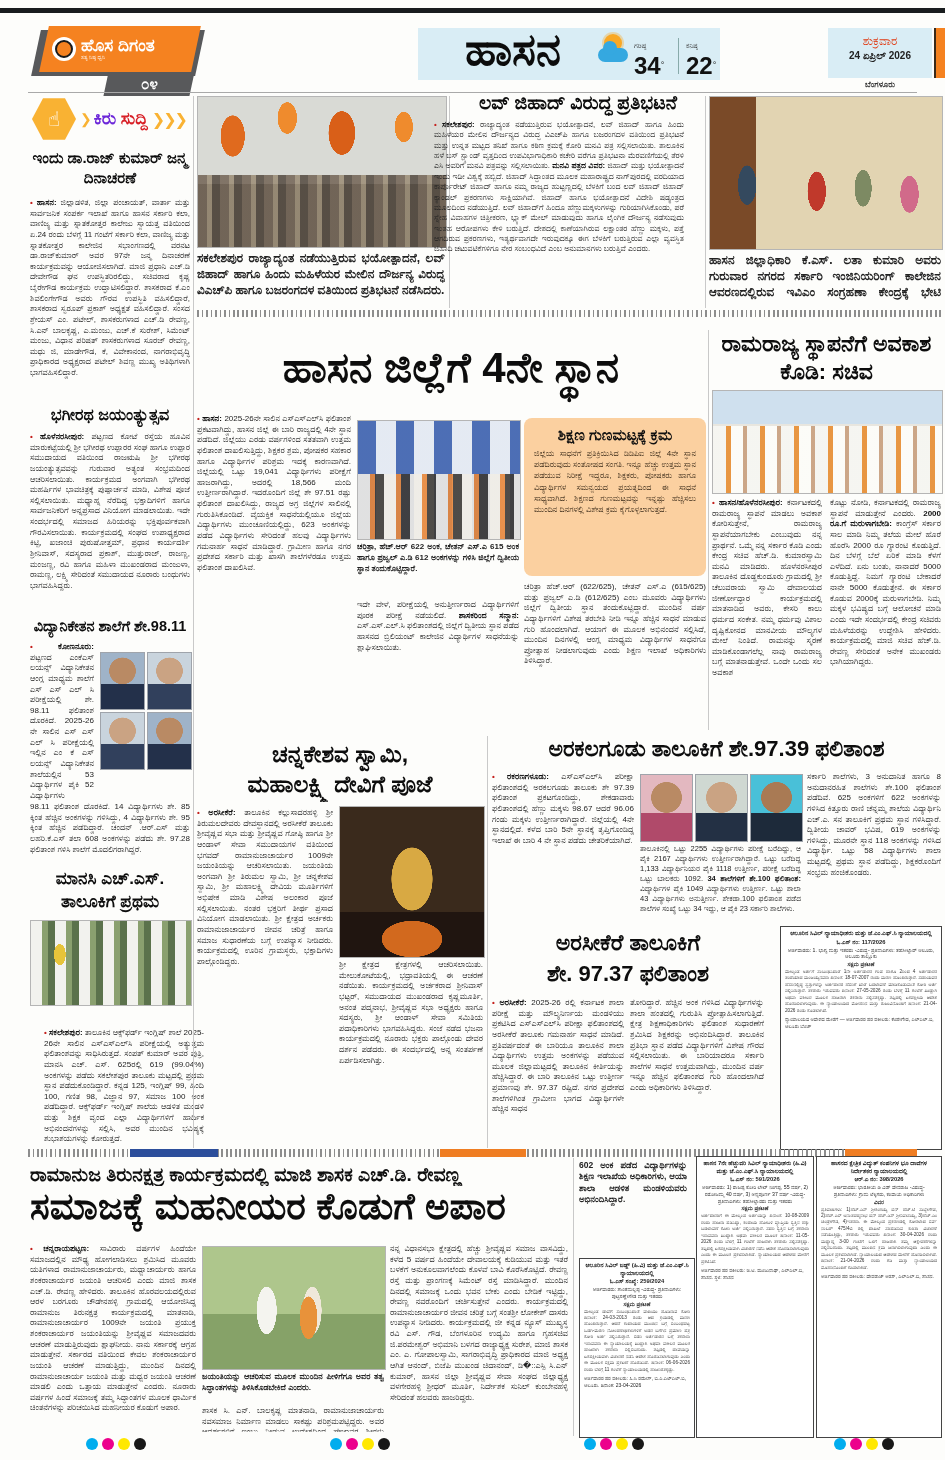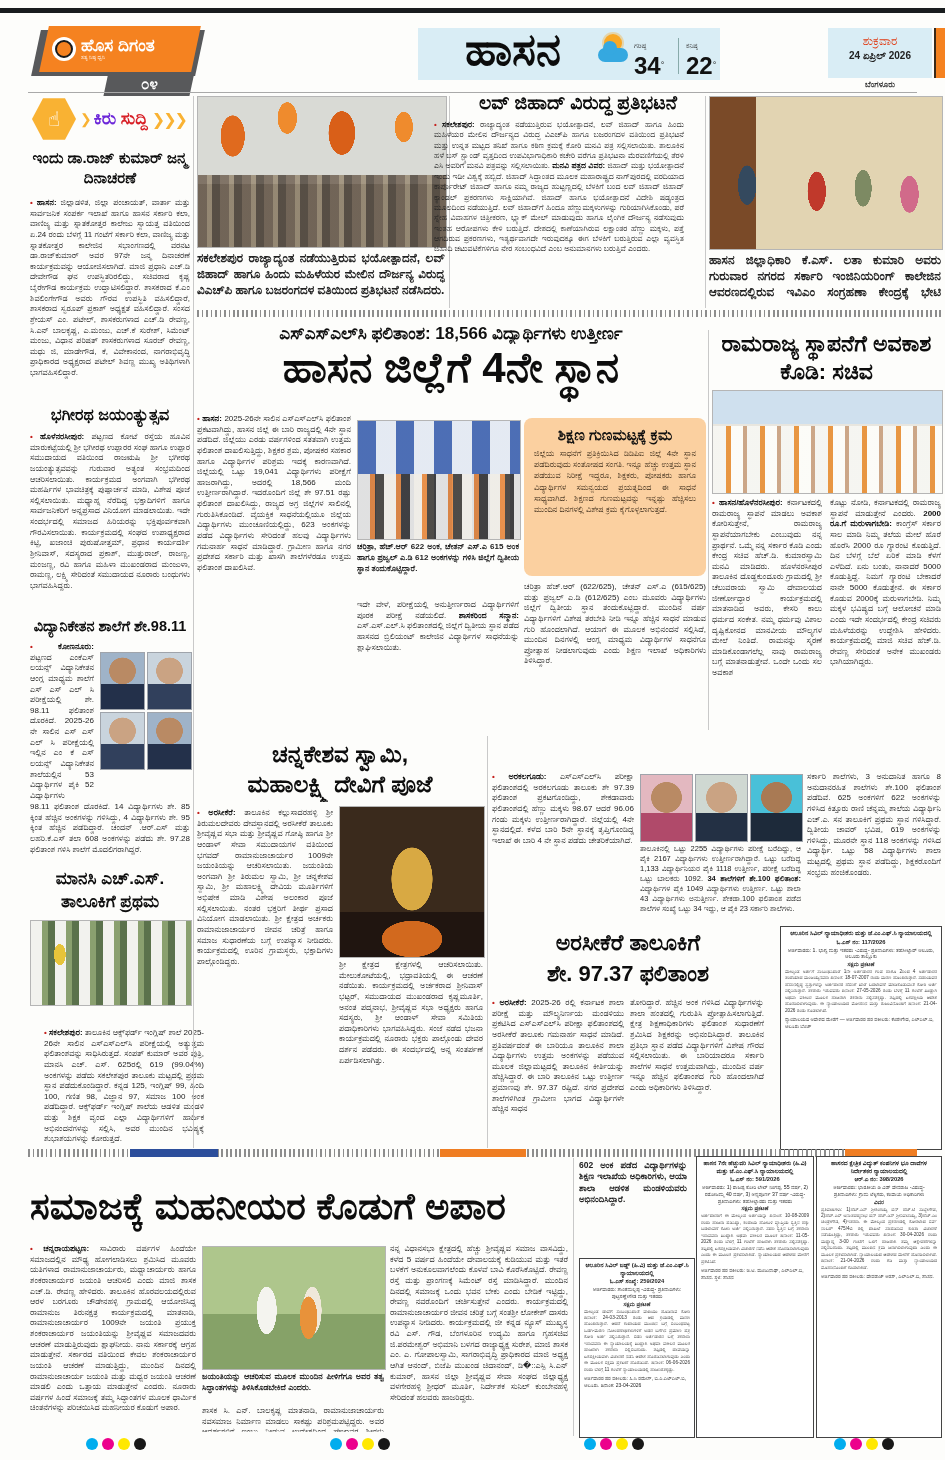--- a/index.html
+++ b/index.html
@@ -183,21 +183,20 @@
     <b>ಮನವಿ ಪತ್ರದ ವಿವರ:</b> <span>ಜಿಹಾದ್ ಮತ್ತು ಭಯೋತ್ಪಾದನೆ ಇಂದು ಇಡೀ ವಿಶ್ವಕ್ಕೆ ಹಬ್ಬಿದೆ. ಜಿಹಾದ್ ಸಿದ್ಧಾಂತದ ಮೂಲಕ ಮಹಾರಾಷ್ಟ್ರದ ನಾಗ್‌ಪುರದಲ್ಲಿ ವರದಿಯಾದ ಕಾರ್ಪೊರೇಟ್ ಜಿಹಾದ್ ಹಾಗೂ ನಮ್ಮ ರಾಜ್ಯದ ಹುಟ್ಟಣ್ಣದಲ್ಲಿ ಬೆಳಕಿಗೆ ಬಂದ ಲವ್ ಜಿಹಾದ್ ಜಿಹಾದ್ ಕ್ಯಾಂಡಲ್ ಪ್ರಕರಣಗಳು ಸಾಕ್ಷಿಯಾಗಿವೆ. ಜಿಹಾದ್ ಹಾಗೂ ಭಯೋತ್ಪಾದನೆ ವಿದೇಶಿ ಷಡ್ಯಂತ್ರದ ಮೂಲದಿಂದ ನಡೆಯುತ್ತಿದೆ. ಲವ್ ಜಿಹಾದ್‌ಗೆ ಹಿಂದೂ ಹೆಣ್ಣುಮಕ್ಕಳುಗಳನ್ನು ಗುರಿಯಾಗಿಸಿಕೊಂಡು, ಪರೆ ಸ್ನೇಹ ವಿವಾಹಗಳ ಚಿತ್ರೀಕರಣ, ಬ್ಲ್ಯಾಕ್ ಮೇಲ್ ಮಾಡುವುದು ಹಾಗೂ ಲೈಂಗಿಕ ದೌರ್ಜನ್ಯ ನಡೆಸುವುದು ಇಂತಹ ಆರೋಪಗಳು ಕೇಳಿ ಬರುತ್ತಿದೆ. ದೇಶದಲ್ಲಿ ಕಾಣೆಯಾಗಿರುವ ಲಕ್ಷಾಂತರ ಹೆಣ್ಣು ಮಕ್ಕಳು, ಪತ್ತೆ ಆಗದಿರುವ ಪ್ರಕರಣಗಳು, ಇತ್ಯರ್ಥವಾಗದೇ ಇರುವುದಕ್ಕೂ ಈಗ ಬೆಳಕಿಗೆ ಬರುತ್ತಿರುವ ಎಲ್ಲಾ ವ್ಯವಸ್ಥಿತ ಜಿಹಾದಿ ಚಟುವಟಿಕೆಗಳಿಗೂ ನೇರ ಸಂಬಂಧವಿದೆ ಎಂಬ ಅನುಮಾನಗಳು ಬರುತ್ತಿವೆ ಎಂದರು.</span>
   </div>
 
   <div class="rule-v" style="left:705px;top:96px;height:212px;"></div>
 
   <div class="ph ph-dc" style="left:709px;top:96px;width:232px;height:152px;"></div>
   <div class="cap" style="left:709px;top:252px;width:232px;height:52px;">ಹಾಸನ ಜಿಲ್ಲಾಧಿಕಾರಿ ಕೆ.ಎಸ್. ಲತಾ ಕುಮಾರಿ ಅವರು ಗುರುವಾರ ನಗರದ ಸರ್ಕಾರಿ ಇಂಜಿನಿಯರಿಂಗ್ ಕಾಲೇಜಿನ ಆವರಣದಲ್ಲಿರುವ ಇವಿಎಂ ಸಂಗ್ರಹಣಾ ಕೇಂದ್ರಕ್ಕೆ ಭೇಟಿ ನೀಡಿದರು.</div>
 
   <div class="hatch" style="left:197px;top:310px;width:744px;"></div>
 
-  <div class="kicker" style="left:197px;top:324px;width:508px;font-size:17px;">ಎಸ್‌ಎಸ್‌ಎಲ್‌ಸಿ ಫಲಿತಾಂಶ: 18,566 ವಿದ್ಯಾರ್ಥಿಗಳು ಉತ್ತೀರ್ಣ</div>
   <div class="head" style="left:197px;top:344px;width:508px;height:62px;font-size:42px;white-space:nowrap;">ಹಾಸನ ಜಿಲ್ಲೆಗೆ 4ನೇ ಸ್ಥಾನ</div>
 
   <div class="t" style="left:197px;top:414px;width:154px;height:314px;">
     <b class="dl">ಹಾಸನ:</b> <span>2025-26ನೇ ಸಾಲಿನ ಎಸ್‌ಎಸ್‌ಎಲ್‌ಸಿ ಫಲಿತಾಂಶ ಪ್ರಕಟವಾಗಿದ್ದು, ಹಾಸನ ಜಿಲ್ಲೆ ಈ ಬಾರಿ ರಾಜ್ಯದಲ್ಲಿ 4ನೇ ಸ್ಥಾನ ಪಡೆದಿದೆ. ಜಿಲ್ಲೆಯು ಎರಡು ವರ್ಷಗಳಿಂದ ಸತತವಾಗಿ ಉತ್ತಮ ಫಲಿತಾಂಶ ದಾಖಲಿಸುತ್ತಿದ್ದು, ಶಿಕ್ಷಕರ ಶ್ರಮ, ಪೋಷಕರ ಸಹಕಾರ ಹಾಗೂ ವಿದ್ಯಾರ್ಥಿಗಳ ಪರಿಶ್ರಮ ಇದಕ್ಕೆ ಕಾರಣವಾಗಿದೆ. ಜಿಲ್ಲೆಯಲ್ಲಿ ಒಟ್ಟು 19,041 ವಿದ್ಯಾರ್ಥಿಗಳು ಪರೀಕ್ಷೆಗೆ ಹಾಜರಾಗಿದ್ದು, ಅದರಲ್ಲಿ 18,566 ಮಂದಿ ಉತ್ತೀರ್ಣರಾಗಿದ್ದಾರೆ. ಇದರೊಂದಿಗೆ ಜಿಲ್ಲೆ ಶೇ 97.51 ರಷ್ಟು ಫಲಿತಾಂಶ ದಾಖಲಿಸಿದ್ದು, ರಾಜ್ಯದ ಅಗ್ರ ಜಿಲ್ಲೆಗಳ ಸಾಲಿನಲ್ಲಿ ಗುರುತಿಸಿಕೊಂಡಿದೆ. ವೈಯಕ್ತಿಕ ಸಾಧನೆಯಲ್ಲಿಯೂ ಜಿಲ್ಲೆಯ ವಿದ್ಯಾರ್ಥಿಗಳು ಮುಂಚೂಣಿಯಲ್ಲಿದ್ದು, 623 ಅಂಕಗಳನ್ನು ಪಡೆದ ವಿದ್ಯಾರ್ಥಿಗಳು ಸೇರಿದಂತೆ ಹಲವು ವಿದ್ಯಾರ್ಥಿಗಳು ಗಮನಾರ್ಹ ಸಾಧನೆ ಮಾಡಿದ್ದಾರೆ. ಗ್ರಾಮೀಣ ಹಾಗೂ ನಗರ ಪ್ರದೇಶದ ಸರ್ಕಾರಿ ಮತ್ತು ಖಾಸಗಿ ಶಾಲೆಗಳೆರಡೂ ಉತ್ತಮ ಫಲಿತಾಂಶ ದಾಖಲಿಸಿವೆ.</span>
   </div>
   <div class="ph ph-main" style="left:357px;top:420px;width:162px;height:118px;">
     <div class="crowd"></div>
   </div>
   <div class="cap" style="left:357px;top:542px;width:162px;height:54px;font-size:8px;">ಚರಿತ್ರಾ, ಹೆಚ್.ಆರ್ 622 ಅಂಕ, ಚೇತನ್ ಎಸ್.ಎ 615 ಅಂಕ ಹಾಗೂ ಪ್ರಜ್ವಲ್ ಎ.ಡಿ 612 ಅಂಕಗಳನ್ನು ಗಳಿಸಿ ಜಿಲ್ಲೆಗೆ ದ್ವಿತೀಯ ಸ್ಥಾನ ತಂದುಕೊಟ್ಟಿದ್ದಾರೆ.</div>
   <div class="t" style="left:357px;top:600px;width:162px;height:128px;">
@@ -226,22 +225,23 @@
     <span>ಚನ್ನಕೇಶವ ಸ್ವಾಮಿ,</span><br><span>ಮಹಾಲಕ್ಷ್ಮಿ ದೇವಿಗೆ ಪೂಜೆ</span>
   </div>
   <div class="t" style="left:197px;top:808px;width:136px;height:338px;">
     <b class="dl">ಅರಸೀಕೆರೆ:</b> <span>ತಾಲೂಕಿನ ಕಲ್ಲುಸಾದರಹಳ್ಳಿ ಶ್ರೀ ತಿರುಮಲದೇವರು ದೇವಸ್ಥಾನದಲ್ಲಿ ಅರಸೀಕೆರೆ ತಾಲೂಕು ಶ್ರೀವೈಷ್ಣವ ಸಭಾ ಮತ್ತು ಶ್ರೀವೈಷ್ಣವ ಗೋಷ್ಠಿ ಹಾಗೂ ಶ್ರೀ ಆಂಡಾಳ್ ಸೇವಾ ಸಮುದಾಯಗಳ ವತಿಯಿಂದ ಭಗವದ್ ರಾಮಾನುಜಾಚಾರ್ಯರ 1009ನೇ ಜಯಂತಿಯನ್ನು ಆಚರಿಸಲಾಯಿತು. ಜಯಂತಿಯ ಅಂಗವಾಗಿ ಶ್ರೀ ತಿರುಮಲ ಸ್ವಾಮಿ, ಶ್ರೀ ಚನ್ನಕೇಶವ ಸ್ವಾಮಿ, ಶ್ರೀ ಮಹಾಲಕ್ಷ್ಮಿ ದೇವಿಯ ಮೂರ್ತಿಗಳಿಗೆ ಅಭಿಷೇಕ ಮಾಡಿ ವಿಶೇಷ ಅಲಂಕಾರ ಪೂಜೆ ಸಲ್ಲಿಸಲಾಯಿತು. ನಂತರ ಭಕ್ತರಿಗೆ ತೀರ್ಥ ಪ್ರಸಾದ ವಿನಿಯೋಗ ಮಾಡಲಾಯಿತು. ಶ್ರೀ ಕ್ಷೇತ್ರದ ಅರ್ಚಕರು ರಾಮಾನುಜಾಚಾರ್ಯರ ಜೀವನ ಚರಿತ್ರೆ ಹಾಗೂ ಸಮಾಜ ಸುಧಾರಣೆಯ ಬಗ್ಗೆ ಉಪನ್ಯಾಸ ನೀಡಿದರು. ಕಾರ್ಯಕ್ರಮದಲ್ಲಿ ಊರಿನ ಗ್ರಾಮಸ್ಥರು, ಭಕ್ತಾದಿಗಳು ಪಾಲ್ಗೊಂಡಿದ್ದರು.</span>
   </div>
   <div class="ph ph-deity" style="left:339px;top:806px;width:144px;height:150px;"></div>
   <div class="t" style="left:339px;top:960px;width:144px;height:186px;">ಶ್ರೀ ಕ್ಷೇತ್ರದ ಕ್ಷೇತ್ರಗಳಲ್ಲಿ ಆಚರಿಸಲಾಯಿತು. ಮೇಲುಕೋಟೆಯಲ್ಲಿ, ಭದ್ರಾವತಿಯಲ್ಲಿ ಈ ಆಚರಣೆ ನಡೆಯಿತು. ಕಾರ್ಯಕ್ರಮದಲ್ಲಿ ಅರ್ಚಕರಾದ ಶ್ರೀನಿವಾಸ್ ಭಟ್ಟರ್, ಸಮುದಾಯದ ಮುಖಂಡರಾದ ಕೃಷ್ಣಮೂರ್ತಿ, ಅನಂತ ಪದ್ಮನಾಭ, ಶ್ರೀವೈಷ್ಣವ ಸಭಾ ಅಧ್ಯಕ್ಷರು ಹಾಗೂ ಸದಸ್ಯರು, ಶ್ರೀ ಆಂಡಾಳ್ ಸೇವಾ ಸಮಿತಿಯ ಪದಾಧಿಕಾರಿಗಳು ಭಾಗವಹಿಸಿದ್ದರು. ಸಂಜೆ ನಡೆದ ಭಜನಾ ಕಾರ್ಯಕ್ರಮದಲ್ಲಿ ನೂರಾರು ಭಕ್ತರು ಪಾಲ್ಗೊಂಡು ದೇವರ ದರ್ಶನ ಪಡೆದರು. ಈ ಸಂದರ್ಭದಲ್ಲಿ ಅನ್ನ ಸಂತರ್ಪಣೆ ಏರ್ಪಡಿಸಲಾಗಿತ್ತು.</div>
 
   <div class="rule-v" style="left:487px;top:736px;height:412px;"></div>
 
+  <div class="head" style="left:492px;top:736px;width:449px;height:30px;font-size:22px;white-space:nowrap;">ಅರಕಲಗೂಡು ತಾಲೂಕಿಗೆ ಶೇ.97.39 ಫಲಿತಾಂಶ</div>
   <div class="t" style="left:492px;top:772px;width:142px;height:148px;">
-    <b class="dl">ಅರಕಲಗೂಡು:</b> <span>ಎಸ್‌ಎಸ್‌ಎಲ್‌ಸಿ ಪರೀಕ್ಷಾ ಫಲಿತಾಂಶದಲ್ಲಿ ಅರಕಲಗೂಡು ತಾಲೂಕು ಶೇ 97.39 ಫಲಿತಾಂಶ ಪ್ರಕಟಗೊಂಡಿದ್ದು, ಶೇಕಡಾವಾರು ಫಲಿತಾಂಶದಲ್ಲಿ ಹೆಣ್ಣು ಮಕ್ಕಳು 98.67 ಆದರೆ 96.06 ಗಂಡು ಮಕ್ಕಳು ಉತ್ತೀರ್ಣರಾಗಿದ್ದಾರೆ. ಜಿಲ್ಲೆಯಲ್ಲಿ 4ನೇ ಸ್ಥಾನದಲ್ಲಿದೆ. ಕಳೆದ ಬಾರಿ 5ನೇ ಸ್ಥಾನಕ್ಕೆ ತೃಪ್ತಿಗೊಂಡಿದ್ದ ಇಲಾಖೆ ಈ ಬಾರಿ 4 ನೇ ಸ್ಥಾನ ಪಡೆದು ಚೇತರಿಕೆಯಾಗಿದೆ.</span>
+    <b class="dl">ರಕರಣಗಳೂಡು:</b> <span>ಎಸ್‌ಎಸ್‌ಎಲ್‌ಸಿ ಪರೀಕ್ಷಾ ಫಲಿತಾಂಶದಲ್ಲಿ ಅರಕಲಗೂಡು ತಾಲೂಕು ಶೇ 97.39 ಫಲಿತಾಂಶ ಪ್ರಕಟಗೊಂಡಿದ್ದು, ಶೇಕಡಾವಾರು ಫಲಿತಾಂಶದಲ್ಲಿ ಹೆಣ್ಣು ಮಕ್ಕಳು 98.67 ಆದರೆ 96.06 ಗಂಡು ಮಕ್ಕಳು ಉತ್ತೀರ್ಣರಾಗಿದ್ದಾರೆ. ಜಿಲ್ಲೆಯಲ್ಲಿ 4ನೇ ಸ್ಥಾನದಲ್ಲಿದೆ. ಕಳೆದ ಬಾರಿ 5ನೇ ಸ್ಥಾನಕ್ಕೆ ತೃಪ್ತಿಗೊಂಡಿದ್ದ ಇಲಾಖೆ ಈ ಬಾರಿ 4 ನೇ ಸ್ಥಾನ ಪಡೆದು ಚೇತರಿಕೆಯಾಗಿದೆ.</span>
   </div>
   <div class="hs hs-c" style="left:640px;top:774px;width:51px;height:66px;"></div>
   <div class="hs hs-e" style="left:695px;top:774px;width:51px;height:66px;"></div>
   <div class="hs hs-d" style="left:750px;top:774px;width:51px;height:66px;"></div>
   <div class="t" style="left:640px;top:844px;width:161px;height:76px;font-size:7.5px;">
     <span>ತಾಲೂಕಿನಲ್ಲಿ ಒಟ್ಟು 2255 ವಿದ್ಯಾರ್ಥಿಗಳು ಪರೀಕ್ಷೆ ಬರೆದಿದ್ದು, ಆ ಪೈಕಿ 2167 ವಿದ್ಯಾರ್ಥಿಗಳು ಉತ್ತೀರ್ಣರಾಗಿದ್ದಾರೆ. ಒಟ್ಟು ಬರೆದಿದ್ದ 1,133 ವಿದ್ಯಾರ್ಥಿನಿಯರ ಪೈಕಿ 1118 ಉತ್ತೀರ್ಣ, ಪರೀಕ್ಷೆ ಬರೆದಿದ್ದ ಒಟ್ಟು ಬಾಲಕರು 1092. </span><b>34 ಶಾಲೆಗಳಿಗೆ ಶೇ.100 ಫಲಿತಾಂಶ:</b><span> ವಿದ್ಯಾರ್ಥಿಗಳ ಪೈಕಿ 1049 ವಿದ್ಯಾರ್ಥಿಗಳು ಉತ್ತೀರ್ಣ. ಒಟ್ಟು ಶಾಲಾ 43 ವಿದ್ಯಾರ್ಥಿಗಳು ಅನುತ್ತೀರ್ಣ. ಶೇಕಡಾ.100 ಫಲಿತಾಂಶ ಪಡೆದ ಶಾಲೆಗಳ ಸಂಖ್ಯೆ ಒಟ್ಟು 34 ಇದ್ದು, ಆ ಪೈಕಿ 23 ಸರ್ಕಾರಿ ಶಾಲೆಗಳು.</span>
   </div>
   <div class="t" style="left:807px;top:772px;width:134px;height:148px;">ಸರ್ಕಾರಿ ಶಾಲೆಗಳು, 3 ಅನುದಾನಿತ ಹಾಗೂ 8 ಅನುದಾನರಹಿತ ಶಾಲೆಗಳು ಶೇ.100 ಫಲಿತಾಂಶ ಪಡೆದಿವೆ. 625 ಅಂಕಗಳಿಗೆ 622 ಅಂಕಗಳನ್ನು ಗಳಿಸಿದ ಕಿತ್ತೂರು ರಾಣಿ ಚೆನ್ನಮ್ಮ ಶಾಲೆಯ ವಿದ್ಯಾರ್ಥಿನಿ ಎಚ್.ಎ. ಸನ ತಾಲೂಕಿಗೆ ಪ್ರಥಮ ಸ್ಥಾನ ಗಳಿಸಿದ್ದಾರೆ. ದ್ವಿತೀಯ ಚಾವರ್ ಭವಿಷ, 619 ಅಂಕಗಳನ್ನು ಗಳಿಸಿದ್ದು, ಮೂರನೇ ಸ್ಥಾನ 118 ಅಂಕಗಳನ್ನು ಗಳಿಸಿದ ವಿದ್ಯಾರ್ಥಿ. ಒಟ್ಟು 58 ವಿದ್ಯಾರ್ಥಿಗಳು ಶಾಲಾ ಮಟ್ಟದಲ್ಲಿ ಪ್ರಥಮ ಸ್ಥಾನ ಪಡೆದಿದ್ದು, ಶಿಕ್ಷಕರೊಂದಿಗೆ ಸಂಭ್ರಮ ಹಂಚಿಕೊಂಡರು.</div>
 
   <div class="head" style="left:492px;top:928px;width:272px;height:64px;font-size:22px;line-height:1.4;">
@@ -259,20 +259,21 @@
     <div class="ns">ಸಕ್ಷಮ ಪ್ರಕಟಣೆ</div>
     <div class="nb">ಮೇಲ್ಕಂಡ ಅರ್ಜಿಗೆ ಸಂಬಂಧಿಸಿದಂತೆ 1ನೇ ಅರ್ಜಿದಾರರ ಗಂಡ ಹಾಗೂ 2ರಿಂದ 4 ಅರ್ಜಿದಾರರ ತಂದೆಯಾದ ಮಂಜಯ್ಯನವರು ದಿನಾಂಕ: 18-07-2007 ರಂದು ಮರಣ ಹೊಂದಿರುತ್ತಾರೆ. ಸದರಿಯವರ ಹೆಸರಿನಲ್ಲಿದ್ದ ಸ್ವತ್ತುಗಳನ್ನು ಅರ್ಜಿದಾರರ ಹೆಸರಿಗೆ ಖಾತೆ ಬದಲಾವಣೆ ಮಾಡಿಕೊಡುವಂತೆ ಕೋರಿ ಅರ್ಜಿ ಸಲ್ಲಿಸಿರುತ್ತಾರೆ. ತಕರಾರು ಇರುವವರು ದಿನಾಂಕ: 27-05-2026 ರಂದು ಬೆಳಗ್ಗೆ 11 ಗಂಟೆಗೆ ಖುದ್ದಾಗಿ ಅಥವಾ ವಕೀಲರ ಮೂಲಕ ಹಾಜರಾಗಿ ತಕರಾರು ಸಲ್ಲಿಸತಕ್ಕದ್ದು. ತಪ್ಪಿದಲ್ಲಿ ಏಕಪಕ್ಷೀಯ ಆದೇಶ ಹೊರಡಿಸಲಾಗುವುದು. ಈ ನ್ಯಾಯಾಲಯದ ಮೋಹರಿನ ಮತ್ತು ರುಜುವಿನೊಂದಿಗೆ ದಿನಾಂಕ: 21-04-2026 ರಂದು ಕೊಡಲಾಗಿದೆ.</div>
     <div class="nf">ನ್ಯಾಯಾಲಯದ ಆದೇಶದ ಮೇರೆಗೆ — ಅರ್ಜಿದಾರರ ಪರ ವಕೀಲರು: ಕೆಂಪೇಗೌಡ, ಎಲ್‌ಎಲ್.ಬಿ, ಆಲೂರು ಬೆಂಚ್</div>
   </div>
 
   <div class="sep-band"></div>
   <div class="abs" style="left:130px;top:1149px;width:88px;height:8px;background:#2c4e9b;"></div>
   <div class="abs" style="left:440px;top:1149px;width:86px;height:8px;background:#ef7d22;"></div>
   <div class="abs" style="left:845px;top:1149px;width:72px;height:8px;background:#ef7d22;"></div>
 
+  <div class="kicker" style="left:30px;top:1164px;width:540px;font-size:19px;text-align:left;">ರಾಮಾನುಜ ತಿರುನಕ್ಷತ್ರ ಕಾರ್ಯಕ್ರಮದಲ್ಲಿ ಮಾಜಿ ಶಾಸಕ ಎಚ್.ಡಿ. ರೇವಣ್ಣ</div>
   <div class="head" style="left:30px;top:1186px;width:540px;height:54px;font-size:37px;white-space:nowrap;text-align:left;">ಸಮಾಜಕ್ಕೆ ಮಹನೀಯರ ಕೊಡುಗೆ ಅಪಾರ</div>
 
   <div class="t" style="left:30px;top:1244px;width:166px;height:186px;">
     <b class="dl">ಚನ್ನರಾಯಪಟ್ಟಣ:</b> <span>ಸಾವಿರಾರು ವರ್ಷಗಳ ಹಿಂದೆಯೇ ಸಮಾಜದಲ್ಲಿನ ಮೌಢ್ಯ ಹೋಗಲಾಡಿಸಲು ಶ್ರಮಿಸಿದ ಮೂವರು ಯತಿಗಳಾದ ರಾಮಾನುಜಾಚಾರ್ಯರು, ಮಧ್ವಾಚಾರ್ಯರು ಹಾಗೂ ಶಂಕರಾಚಾರ್ಯರ ಜಯಂತಿ ಆಚರಿಸಲಿ ಎಂದು ಮಾಜಿ ಶಾಸಕ ಎಚ್.ಡಿ. ರೇವಣ್ಣ ಹೇಳಿದರು. ತಾಲೂಕಿನ ಹೊರವಲಯದಲ್ಲಿರುವ ಆರಳ ಬರಗೂರು ಚೌಡೇನಹಳ್ಳಿ ಗ್ರಾಮದಲ್ಲಿ ಆಯೋಜಿಸಿದ್ದ ರಾಮಾನುಜ ತಿರುನಕ್ಷತ್ರ ಕಾರ್ಯಕ್ರಮದಲ್ಲಿ ಮಾತನಾಡಿ, ರಾಮಾನುಜಾಚಾರ್ಯರ 1009ನೇ ಜಯಂತಿ ಪ್ರಯುಕ್ತ ಶಂಕರಾಚಾರ್ಯರ ಜಯಂತಿಯನ್ನು ಶ್ರೀವೈಷ್ಣವ ಸಮಾಜದವರು ಆಚರಣೆ ಮಾಡುತ್ತಿರುವುದು ಶ್ಲಾಘನೀಯ. ನಾನು ಸರ್ಕಾರಕ್ಕೆ ಆಗ್ರಹ ಮಾಡುತ್ತೇನೆ. ಸರ್ಕಾರದ ವತಿಯಿಂದ ಕೇವಲ ಶಂಕರಾಚಾರ್ಯರ ಜಯಂತಿ ಆಚರಣೆ ಮಾಡುತ್ತಿದ್ದು, ಮುಂದಿನ ದಿನದಲ್ಲಿ ರಾಮಾನುಜಾಚಾರ್ಯ ಜಯಂತಿ ಮತ್ತು ಮಧ್ವರ ಜಯಂತಿ ಆಚರಣೆ ಮಾಡಲಿ ಎಂದು ಒತ್ತಾಯ ಮಾಡುತ್ತೇನೆ ಎಂದರು. ನೂರಾರು ವರ್ಷಗಳ ಹಿಂದೆ ಸಮಾಜಕ್ಕೆ ತಮ್ಮ ಸಿದ್ಧಾಂತಗಳ ಮೂಲಕ ಧಾರ್ಮಿಕ ಚಿಂತನೆಗಳನ್ನು ಪರಿಚಯಿಸಿದ ಮಹನೀಯರ ಕೊಡುಗೆ ಅಪಾರ.</span>
   </div>
   <div class="ph ph-garland" style="left:202px;top:1246px;width:182px;height:122px;"></div>
   <div class="cap" style="left:202px;top:1372px;width:182px;height:32px;font-size:8px;">ಜಯಂತಿಯನ್ನು ಆಚರಿಸುವ ಮೂಲಕ ಮುಂದಿನ ಪೀಳಿಗೆಗೂ ಅವರ ತತ್ವ ಸಿದ್ಧಾಂತಗಳನ್ನು ತಿಳಿಸಿಕೊಡಬೇಕಿದೆ ಎಂದರು.</div>
   <div class="t" style="left:202px;top:1406px;width:182px;height:26px;">ಶಾಸಕ ಸಿ. ಎನ್. ಬಾಲಕೃಷ್ಣ ಮಾತನಾಡಿ, ರಾಮಾನುಜಾಚಾರ್ಯರು ನವಸಮಾಜ ನಿರ್ಮಾಣ ಮಾಡಲು ಸಾಕಷ್ಟು ಪರಿಶ್ರಮಪಟ್ಟಿದ್ದರು. ಅವರ ಆದರ್ಶಗಳಿಗೆ ಇಂಬು ನೀಡುವ ಉದ್ದೇಶದಿಂದ ಪೇಜಾವರ ಶ್ರೀಗಳು ದಲಿತರಿಗೂ ದೀಕ್ಷೆ ನೀಡಿದ್ದು ಮಹತ್ವದ ಮೈಲಿಗಲ್ಲು ಎಂದರು. ಇನ್ನು</div>
   <div class="t" style="left:390px;top:1244px;width:178px;height:188px;">ನನ್ನ ವಿಧಾನಸಭಾ ಕ್ಷೇತ್ರದಲ್ಲಿ ಹೆಚ್ಚು ಶ್ರೀವೈಷ್ಣವ ಸಮಾಜ ವಾಸವಿದ್ದು, ಕಳೆದ 5 ವರ್ಷದ ಹಿಂದೆಯೇ ದೇವಾಲಯಕ್ಕೆ ಕುಡಿಯುವ ಮತ್ತು ಇತರೆ ಬಳಕೆಗೆ ಅನುಕೂಲವಾಗಲೆಂದು ಕೊಳವೆ ಬಾವಿ ಕೊರೆಸಿಕೊಟ್ಟಿದೆ. ರೇವಣ್ಣ ರಸ್ತೆ ಮತ್ತು ಪ್ರಾಂಗಣಕ್ಕೆ ಸಿಮೆಂಟ್ ರಸ್ತೆ ಮಾಡಿಸಿದ್ದಾರೆ. ಮುಂದಿನ ದಿನದಲ್ಲಿ ಸಮಾಜಕ್ಕೆ ಒಂದು ಭವನ ಬೇಕು ಎಂದು ಬೇಡಿಕೆ ಇಟ್ಟಿದ್ದು, ರೇವಣ್ಣ ನವರೊಂದಿಗೆ ಚರ್ಚಿಸುತ್ತೇನೆ ಎಂದರು. ಕಾರ್ಯಕ್ರಮದಲ್ಲಿ ರಾಮಾನುಜಾಚಾರ್ಯರ ಜೀವನ ಚರಿತ್ರೆ ಬಗ್ಗೆ ಸಂತಶ್ರೀ ಲೋಕೇಶ್ ದಾಸರು ಉಪನ್ಯಾಸ ನೀಡಿದರು. ಕಾರ್ಯಕ್ರಮದಲ್ಲಿ ಜೀ ಕನ್ನಡ ನ್ಯೂಸ್ ಮುಖ್ಯಸ್ಥ ರವಿ ಎಸ್. ಗೌಡ, ಬೆಂಗಳೂರಿನ ಉದ್ಯಮಿ ಹಾಗೂ ಗೃಹಸಚಿವ ಜಿ.ಪರಮೇಶ್ವರ್ ಅಭಿಮಾನಿ ಬಳಗದ ರಾಜ್ಯಾಧ್ಯಕ್ಷ ಸುರೇಶ, ಮಾಜಿ ಶಾಸಕ ಎಂ. ಎ. ಗೋಪಾಲಸ್ವಾಮಿ, ಸಾಗರಾಭಿವೃದ್ಧಿ ಪ್ರಾಧಿಕಾರದ ಮಾಜಿ ಅಧ್ಯಕ್ಷ ಆಗಿತ ಆನಂದ್, ಬಿಜೆಪಿ ಮುಖಂಡ ಚಿದಾನಂದ್, ಡಿ�::ಎಸ್ಪಿ ಸಿ.ಎನ್ ಕುಮಾರ್, ಹಾಸನ ಜಿಲ್ಲಾ ಶ್ರೀವೈಷ್ಣವ ಸೇವಾ ಸಂಘದ ಜಿಲ್ಲಾಧ್ಯಕ್ಷ ವಳಗೇರಹಳ್ಳಿ ಶ್ರೀಧರ್ ಮೂರ್ತಿ, ನಿರ್ದೇಶಕ ಸುನಿಲ್ ಕುಂಬೇನಹಳ್ಳಿ ಸೇರಿದಂತೆ ಹಲವರು ಹಾಜರಿದ್ದರು.</div>
 

